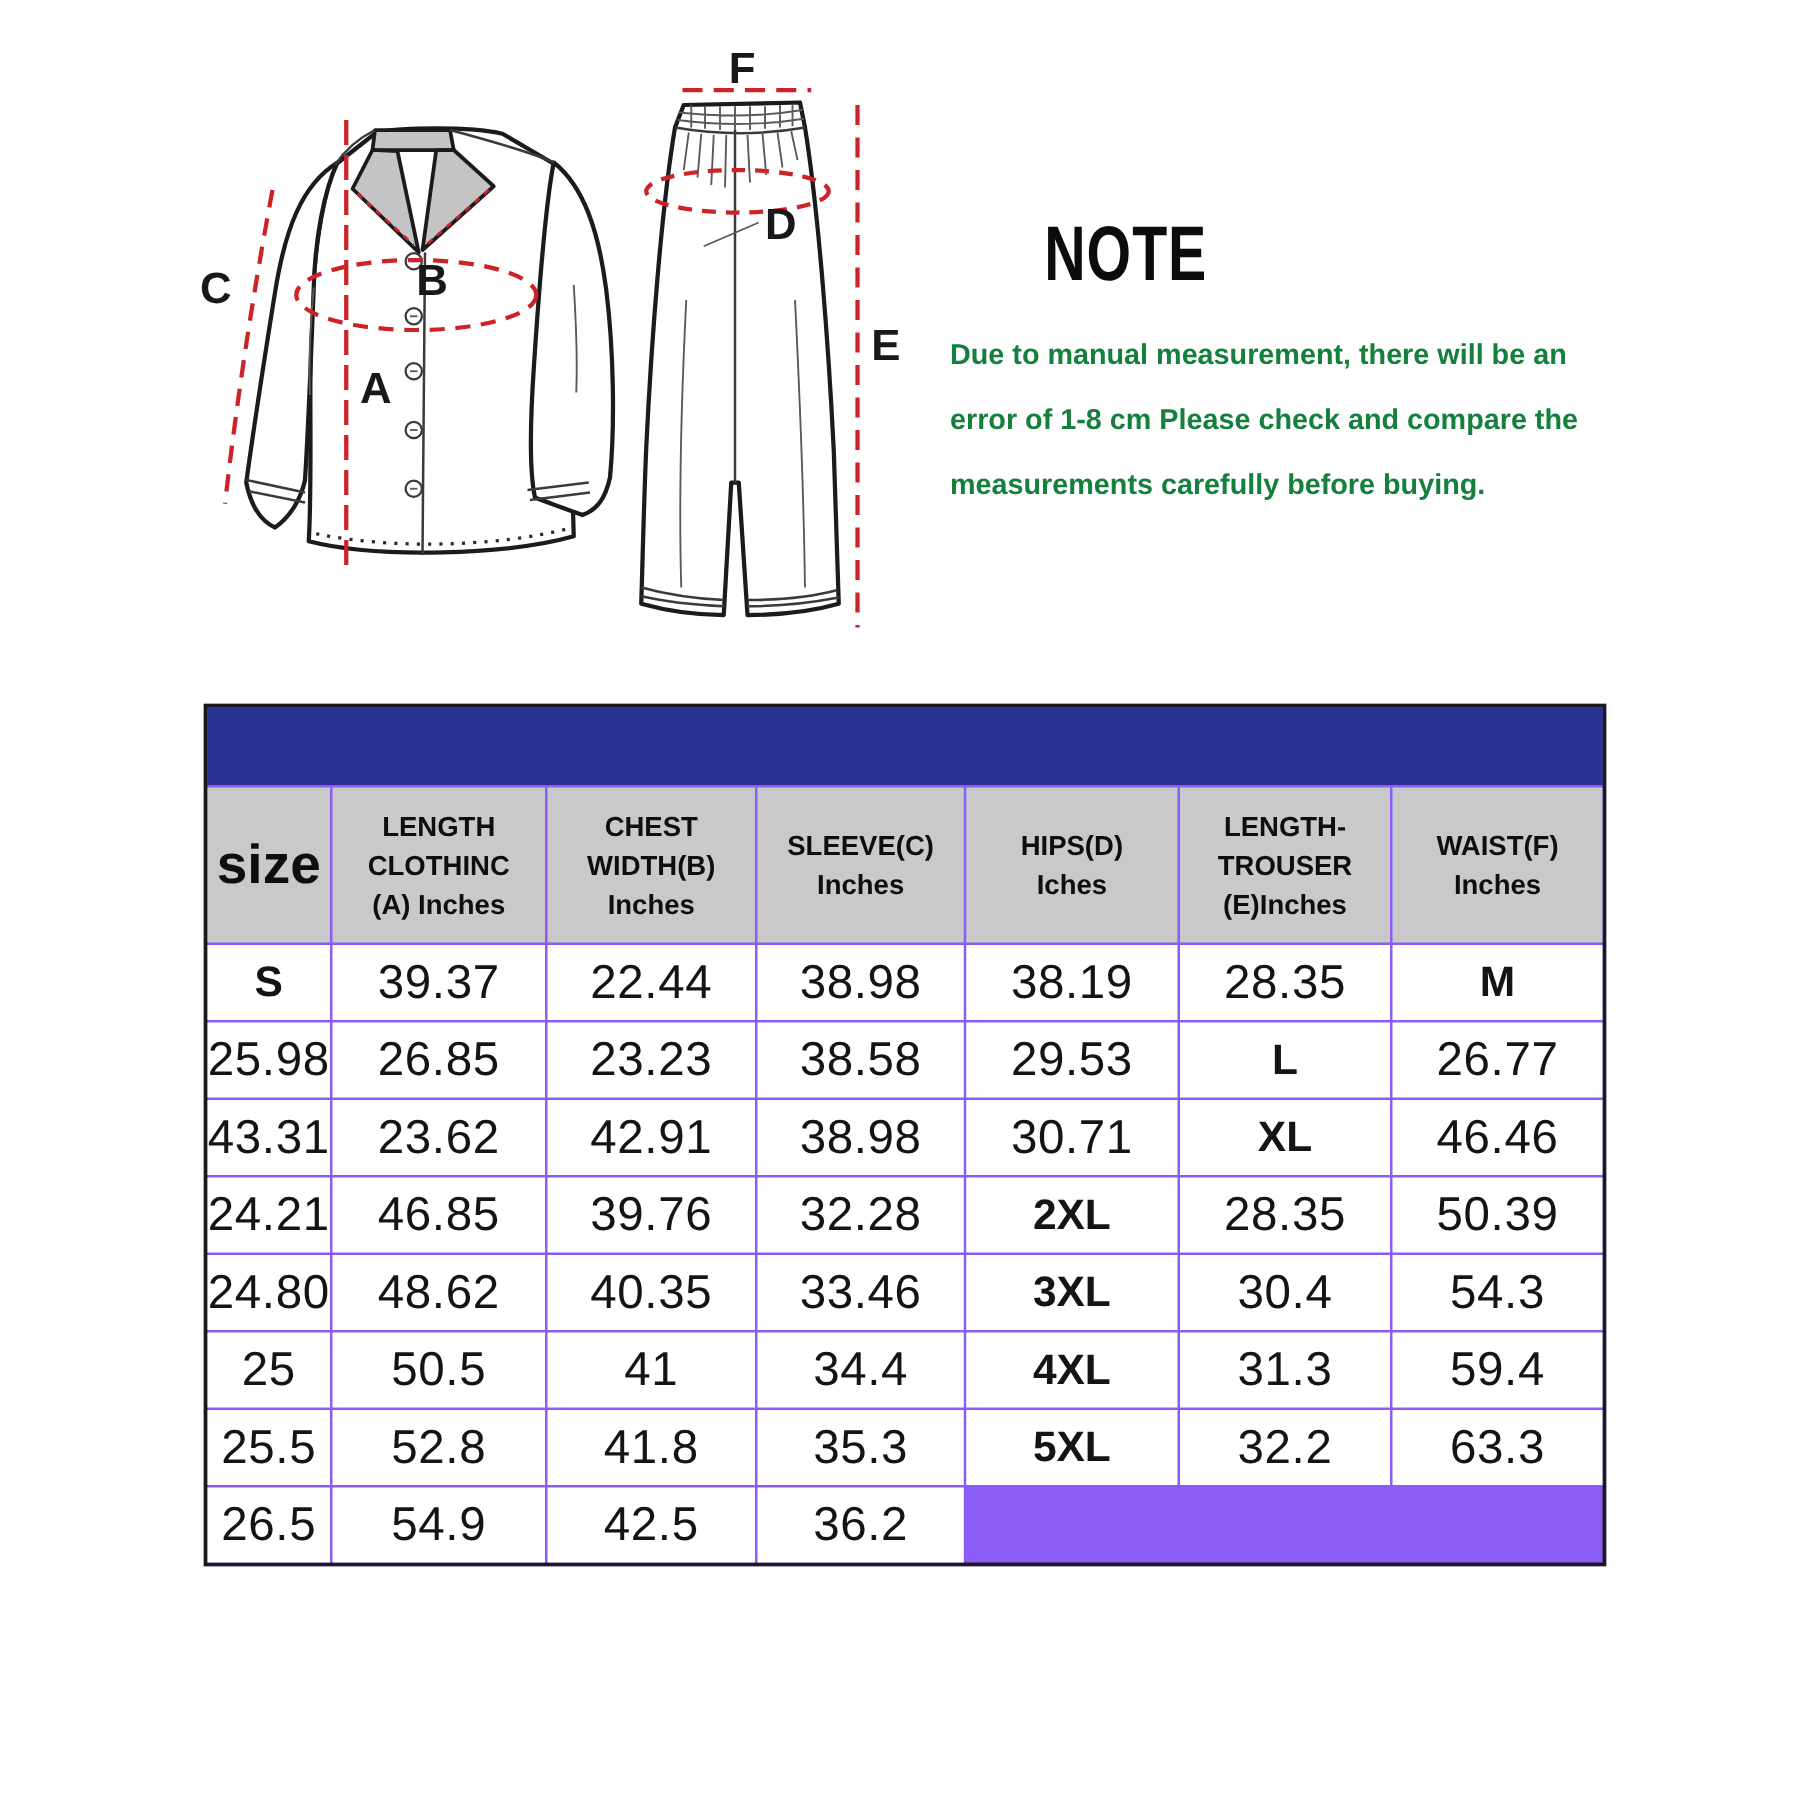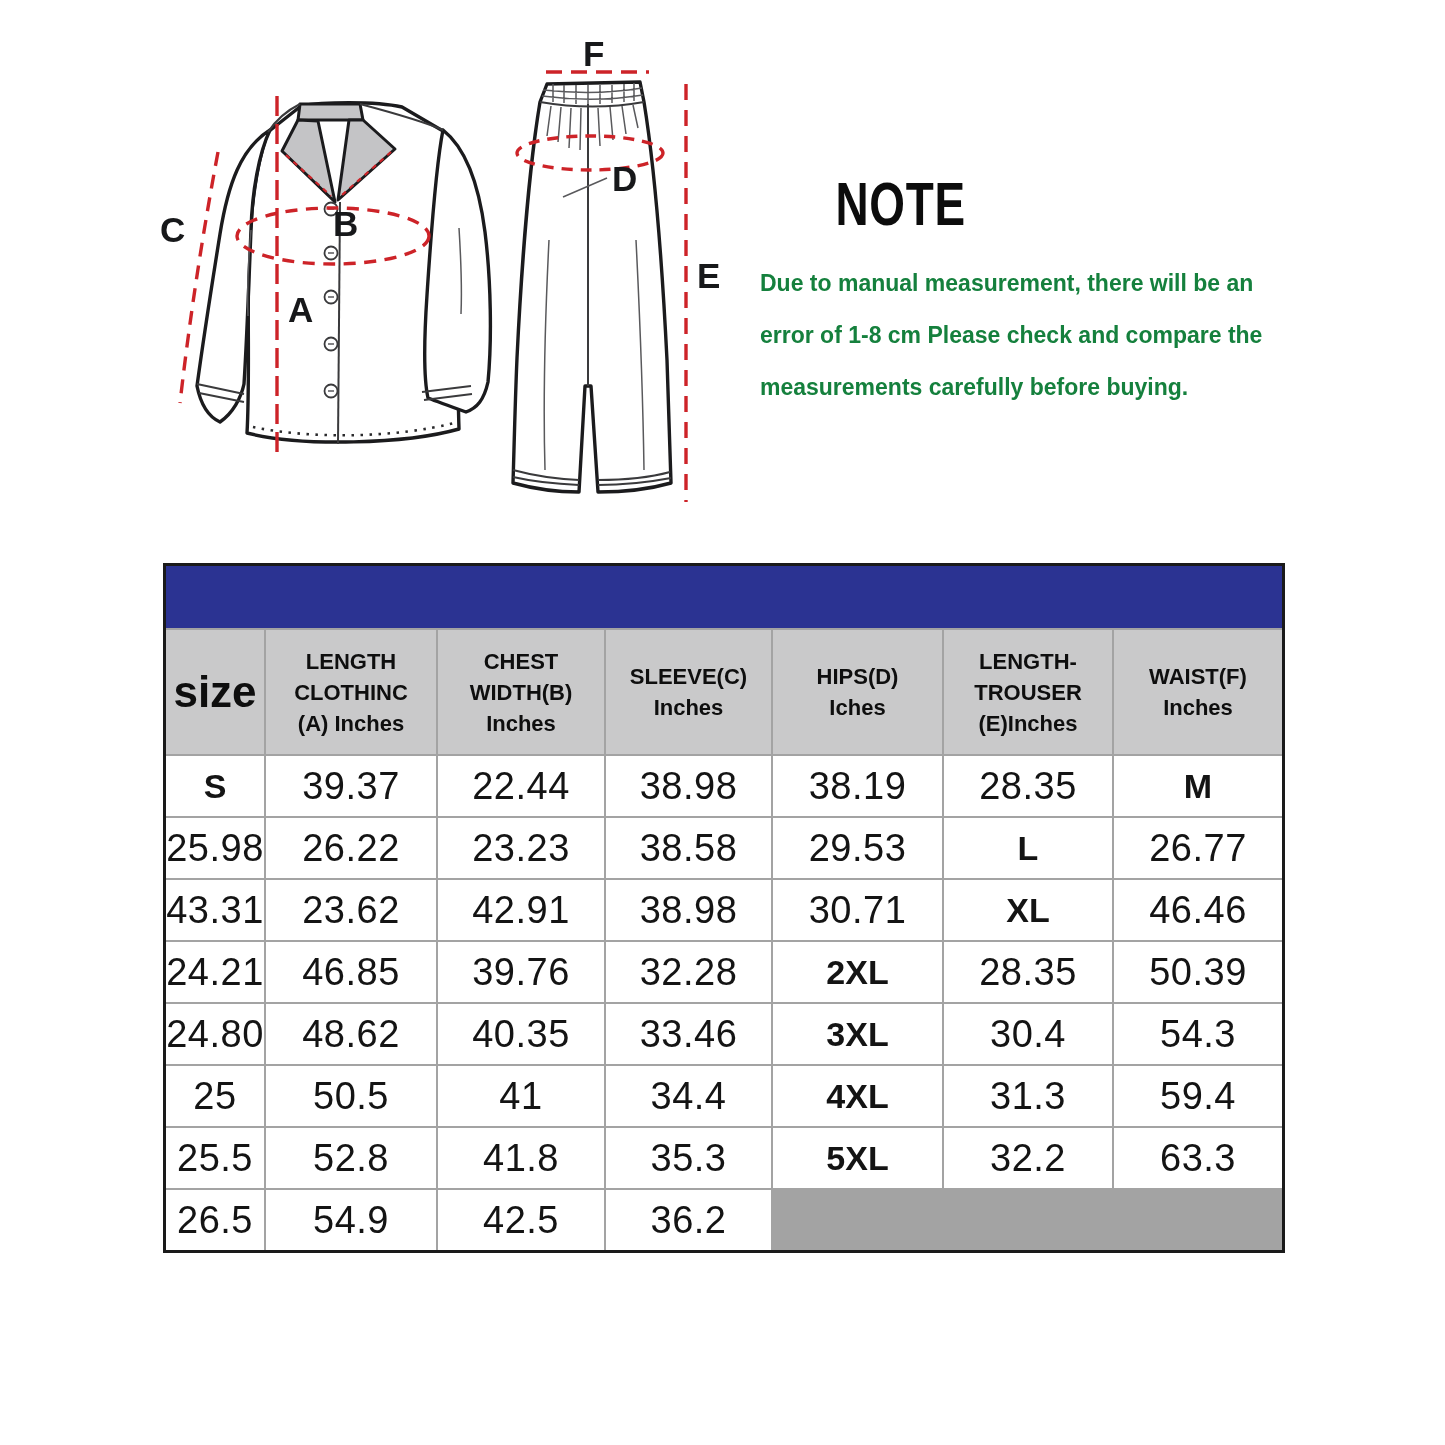--- a/index.html
+++ b/index.html
@@ -34,21 +34,21 @@
     transform:scaleX(0.74);transform-origin:center;line-height:1;
   }
   .note-body{margin-top:22px;font-size:23px;font-weight:bold;line-height:52px;color:#15803d;}
 
   
   .size-table{
     position:absolute;left:163px;top:563px;width:1122px;height:690px;
     display:grid;box-sizing:border-box;
     grid-template-columns:98px 170px 166px 165px 169px 168px 168px;
     grid-template-rows:62px 124px repeat(8,60px);
-    gap:2px;background:#a3a3a3;border:3px solid #1a1a1a;
+    gap:2px;background:#8b5cf6;border:3px solid #1a1a1a;
   }
   .banner{grid-column:1/-1;background:var(--banner-blue);}
   .cell{background:#fff;display:flex;align-items:center;justify-content:center;text-align:center;}
   .th{background:var(--header-gray);font-weight:bold;font-size:22px;line-height:31px;white-space:pre-line;color:#0e0e0e;}
   .th-size{font-size:44px;line-height:1;}
   .td{font-size:38px;font-weight:normal;color:#141414;letter-spacing:0.5px;}
   .td-size{font-size:34px;font-weight:bold;letter-spacing:0;}
 </style>
 </head>
 <body>
@@ -148,21 +148,21 @@
 
     <div class="cell td td-size">S</div>
     <div class="cell td">39.37</div>
     <div class="cell td">22.44</div>
     <div class="cell td">38.98</div>
     <div class="cell td">38.19</div>
     <div class="cell td">28.35</div>
 
     <div class="cell td td-size">M</div>
     <div class="cell td">25.98</div>
-    <div class="cell td">26.22</div>
+    <div class="cell td">26.85</div>
     <div class="cell td">23.23</div>
     <div class="cell td">38.58</div>
     <div class="cell td">29.53</div>
 
     <div class="cell td td-size">L</div>
     <div class="cell td">26.77</div>
     <div class="cell td">43.31</div>
     <div class="cell td">23.62</div>
     <div class="cell td">42.91</div>
     <div class="cell td">38.98</div>

